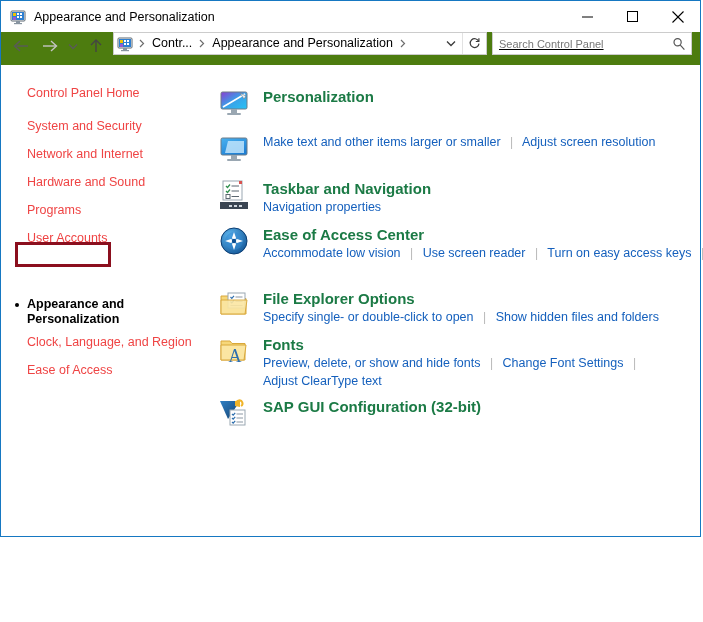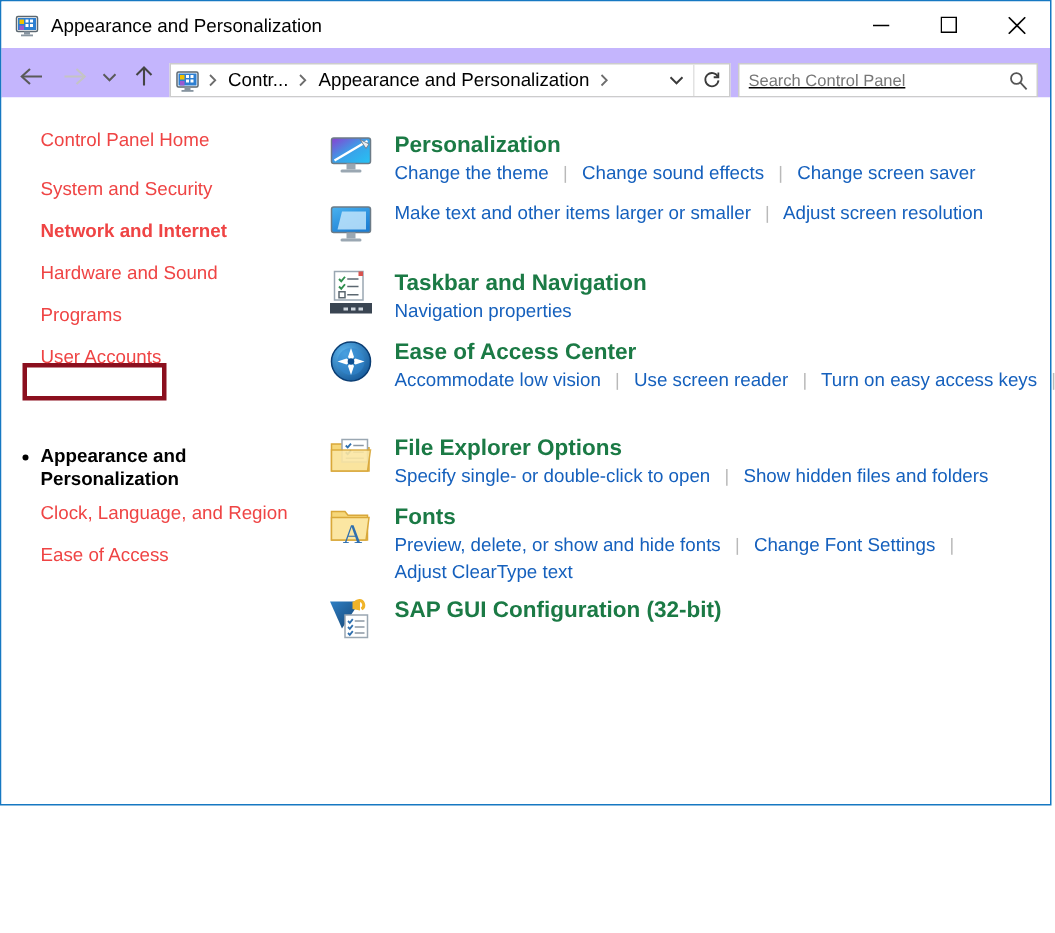--- a/index.html
+++ b/index.html
@@ -61,22 +61,22 @@
     border: none;
     padding: 0;
   }
   .wc-btn svg { display: block; }
 
   
   #navbar {
     position: relative;
     height: 33px;
     display: flex;
-    align-items: flex-end;
-    background: #c4b5fd;
+    align-items: flex-start;
+    background: #4d7c0f;
   }
   .nav-arrow {
     width: 28px;
     height: 28px;
     display: flex;
     align-items: center;
     justify-content: center;
     flex: 0 0 auto;
   }
   #nav-back { margin-left: 6px; }
@@ -383,21 +383,21 @@
       </span>
     </div>
   </div>
 
   <div id="body-area">
 
     <div id="sidebar">
       <span class="side-link" style="left:26px; top:21px;">Control Panel Home</span>
 
       <span class="side-link" style="left:26px; top:54px;">System and Security</span>
-      <span class="side-link" style="left:26px; top:82px;font-weight:bold;">Network and Internet</span>
+      <span class="side-link" style="left:26px; top:82px;">Network and Internet</span>
       <span class="side-link" style="left:26px; top:110px;">Hardware and Sound</span>
 
       <div id="programs-highlight"></div>
       <span class="side-link" style="left:26px; top:138px;">Programs</span>
 
       <span class="side-link" style="left:26px; top:166px;">User Accounts</span>
 
       <div id="current-bullet"></div>
       <span class="side-link current" style="left:26px; top:232px;">Appearance and Personalization</span>
 
@@ -419,29 +419,20 @@
             </defs>
             <rect x="3" y="5" width="26" height="17" rx="1.5" fill="url(#pgrad)" stroke="#6c7b87" stroke-width="1"></rect>
             <path d="M5 20 L27 7" stroke="#ffffff" stroke-width="1.6" fill="none"></path>
             <path d="M22 6 L28 9 L26 12 Z" fill="#e8eef3" stroke="#6c7b87" stroke-width="0.6"></path>
             <rect x="13" y="22" width="6" height="4" fill="#9aa7b2"></rect>
             <rect x="9" y="26" width="14" height="2" rx="1" fill="#9aa7b2"></rect>
           </svg>
         </span>
         <div class="sec-body">
           <div class="sec-title">Personalization</div>
-          <div class="sec-links">
-            <span class="linkrow">
-              <a class="sec-link">Change the theme</a>
-              <span class="lnk-sep">|</span>
-              <a class="sec-link">Change sound effects</a>
-              <span class="lnk-sep">|</span>
-              <a class="sec-link">Change screen saver</a>
-            </span>
-          </div>
         </div>
       </div>
 
       <div class="section" style="top:68px;">
         <span class="sec-icon">
           <svg width="32" height="32" viewBox="0 0 32 32">
             <defs>
               <linearGradient id="dgrad" x1="0" y1="0" x2="0.6" y2="1">
                 <stop offset="0" stop-color="#49b2f0"></stop>
                   <stop offset="1" stop-color="#1e7fd4"></stop>

